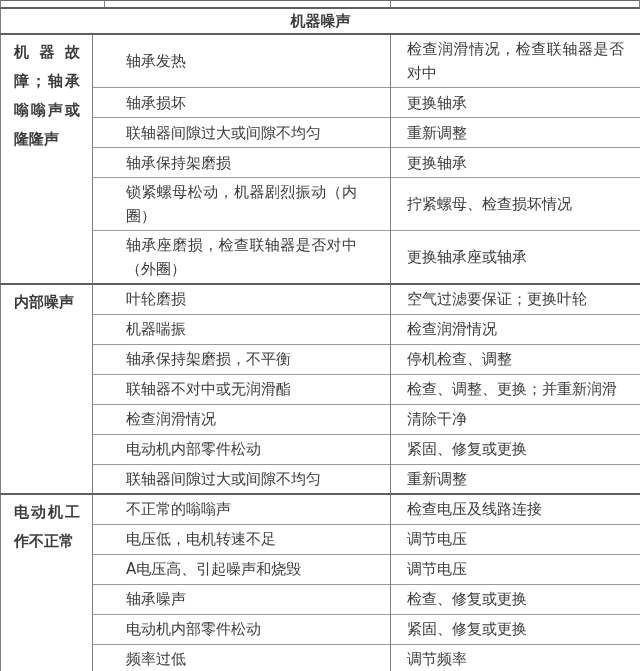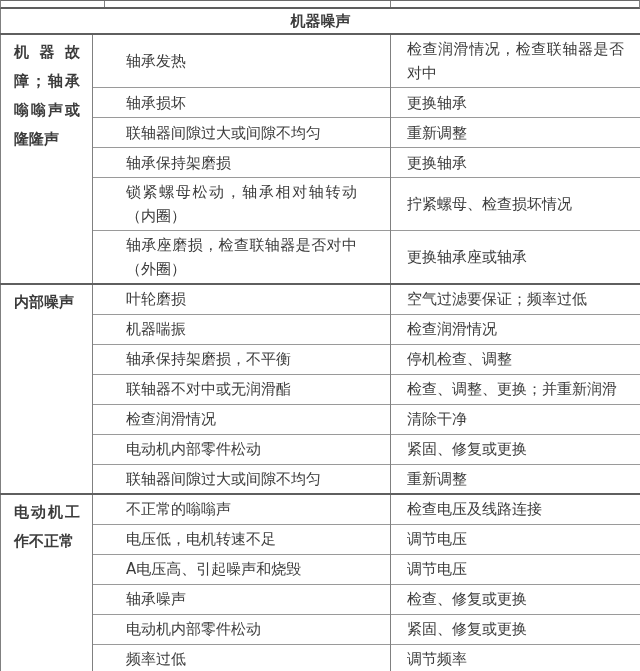--- a/index.html
+++ b/index.html
@@ -91,31 +91,31 @@
       </tr>
       <tr class="data-row">
         <td class="cause-cell">联轴器间隙过大或间隙不均匀</td>
         <td class="solution-cell">重新调整</td>
       </tr>
       <tr class="data-row">
         <td class="cause-cell">轴承保持架磨损</td>
         <td class="solution-cell">更换轴承</td>
       </tr>
       <tr class="data-row">
-        <td class="cause-cell">锁紧螺母松动，轴承相对轴转动（内圈）</td>
+        <td class="cause-cell">锁紧螺母松动，机器剧烈振动（内圈）</td>
         <td class="solution-cell">拧紧螺母、检查损坏情况</td>
       </tr>
       <tr class="data-row">
         <td class="cause-cell">轴承座磨损，检查联轴器是否对中（外圈）</td>
         <td class="solution-cell">更换轴承座或轴承</td>
       </tr>
       <tr class="data-row section-start">
         <td class="cat-cell" rowspan="7">内部噪声</td>
         <td class="cause-cell">叶轮磨损</td>
-        <td class="solution-cell">空气过滤要保证；频率过低</td>
+        <td class="solution-cell">空气过滤要保证；更换叶轮</td>
       </tr>
       <tr class="data-row">
         <td class="cause-cell">机器喘振</td>
         <td class="solution-cell">检查润滑情况</td>
       </tr>
       <tr class="data-row">
         <td class="cause-cell">轴承保持架磨损，不平衡</td>
         <td class="solution-cell">停机检查、调整</td>
       </tr>
       <tr class="data-row">

